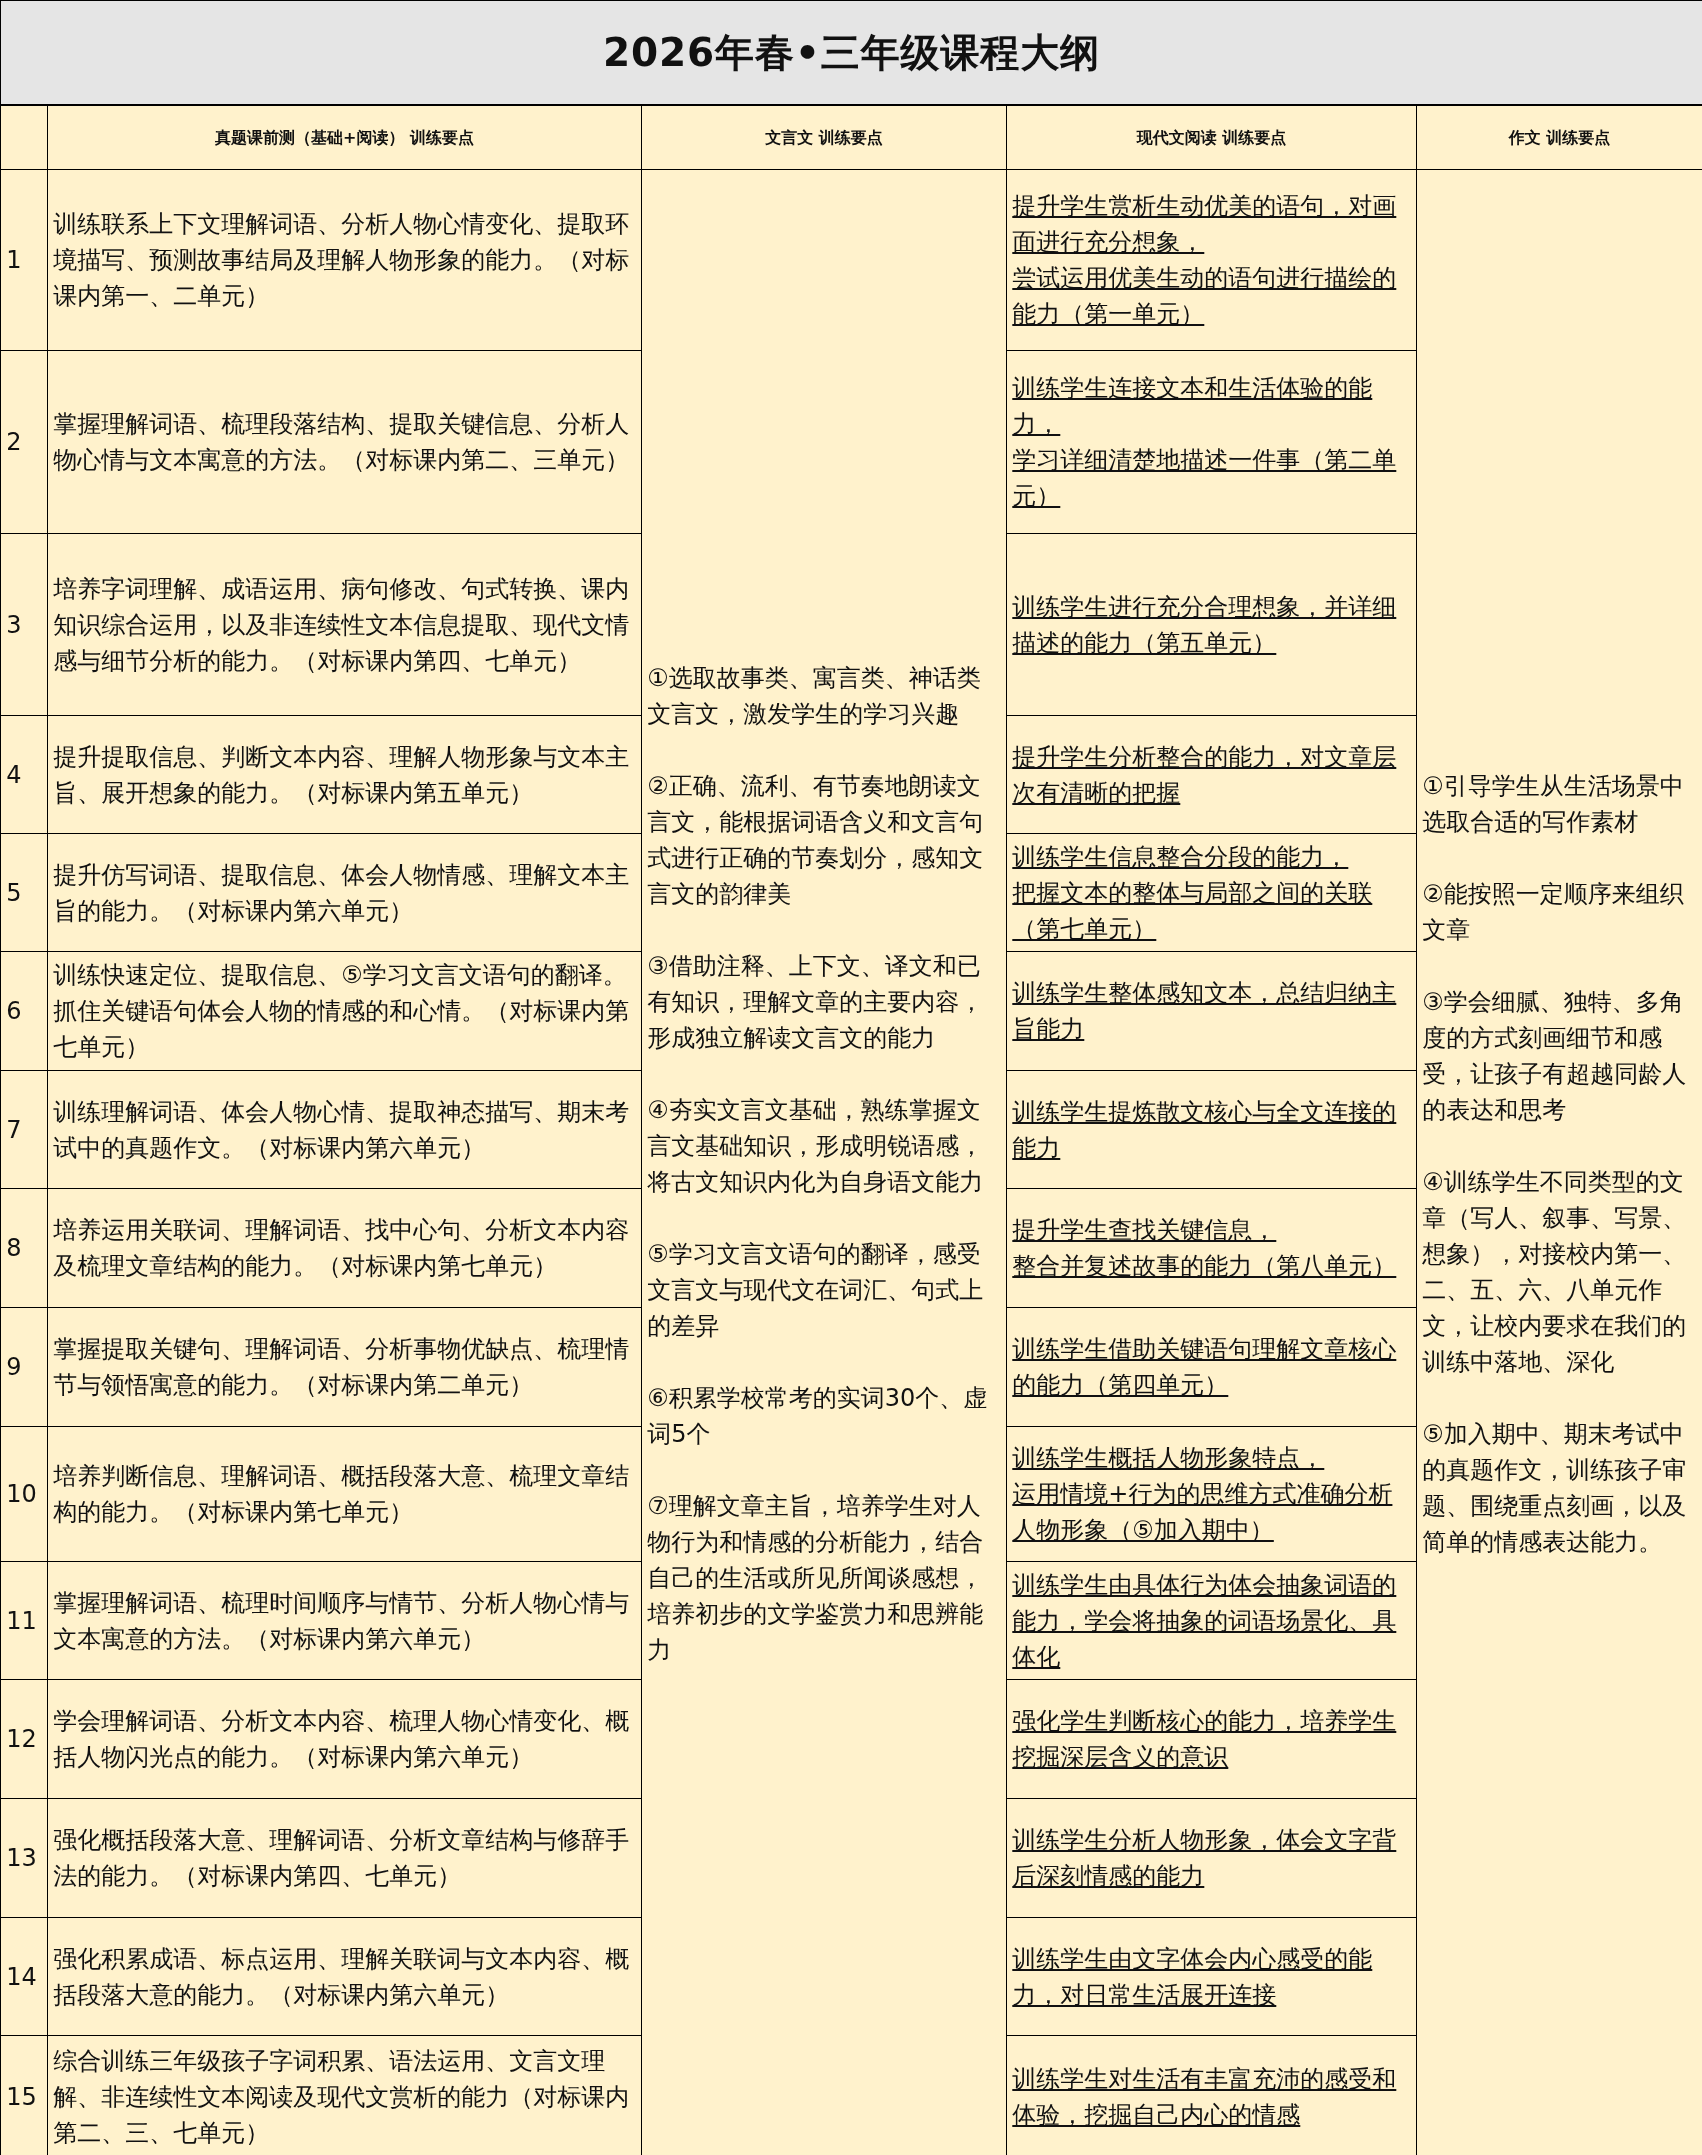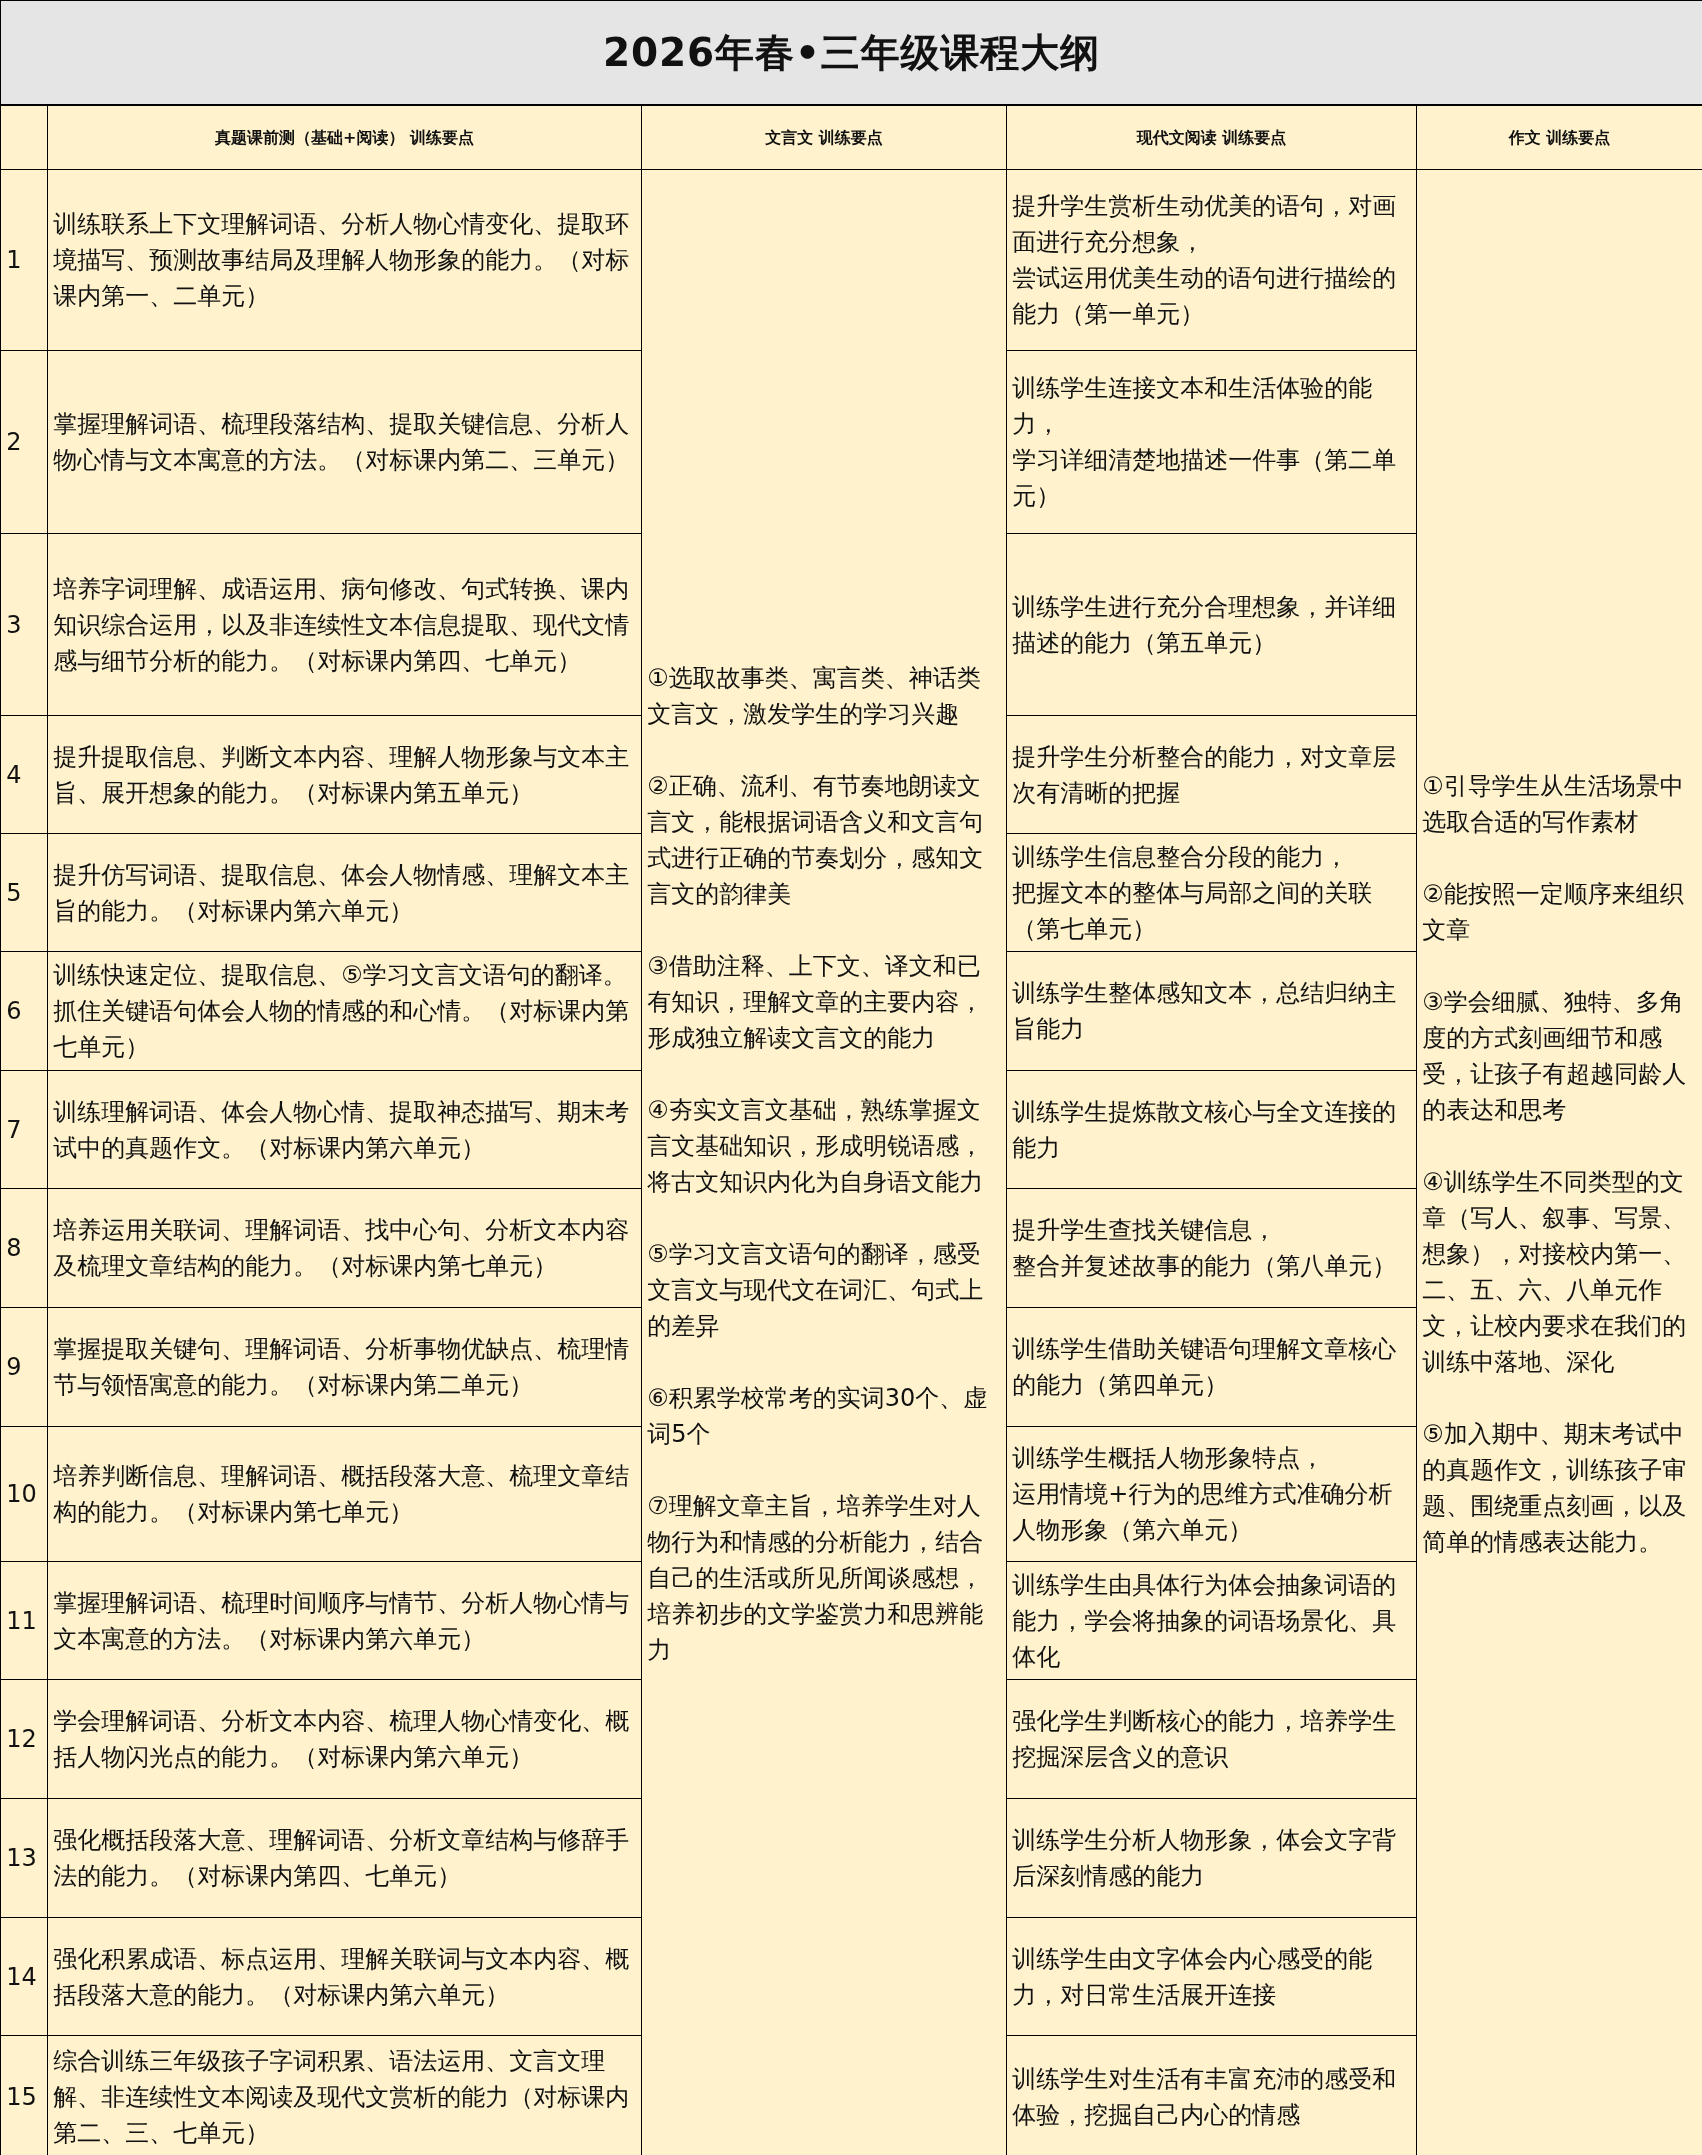--- a/index.html
+++ b/index.html
@@ -10,21 +10,21 @@
            justify-content: center; font-weight: bold; font-size: 39px; letter-spacing: 0.9px; }
   table.grid { position: absolute; left: 0; top: 105px; border-collapse: collapse;
                table-layout: fixed; width: 1703px; background: #FFF2CC; }
   table.grid td, table.grid th { border: 1.8px solid #000; padding: 0 5.3px; vertical-align: middle;
                                  font-size: 24px; line-height: 36px; text-align: left; word-break: break-all; }
   table.grid th { font-weight: bold; text-align: center; font-size: 16px; height: 63px; }
   td.num { text-align: center; font-size: 17px; padding: 0; }
   td.merged { vertical-align: middle; }
   .para { margin: 0 0 36px 0; white-space: pre-wrap; }
   .para:last-child { margin-bottom: 0; }
-  .pre { white-space: pre-line; }
+  .pre { white-space: pre-line; text-decoration: underline; }
 </style>
 </head>
 <body>
 
 <div class="title">2026年春•三年级课程大纲</div>
 
 <table class="grid">
   <colgroup>
     <col style="width:47px">
     <col style="width:594px">
@@ -104,21 +104,21 @@
       </tr>
       <tr style="height: 119px;">
         <td class="num">9</td>
         <td>掌握提取关键句、理解词语、分析事物优缺点、梳理情节与领悟寓意的能力。（对标课内第二单元）</td>
         <td class="pre">训练学生借助关键语句理解文章核心的能力（第四单元）</td>
       </tr>
       <tr style="height: 135px;">
         <td class="num">10</td>
         <td>培养判断信息、理解词语、概括段落大意、梳理文章结构的能力。（对标课内第七单元）</td>
         <td class="pre">训练学生概括人物形象特点，
-运用情境+行为的思维方式准确分析人物形象（第六单元）</td>
+运用情境+行为的思维方式准确分析人物形象（⑤加入期中）</td>
       </tr>
       <tr style="height: 118px;">
         <td class="num">11</td>
         <td>掌握理解词语、梳理时间顺序与情节、分析人物心情与文本寓意的方法。（对标课内第六单元）</td>
         <td class="pre">训练学生由具体行为体会抽象词语的能力，学会将抽象的词语场景化、具体化</td>
       </tr>
       <tr style="height: 119px;">
         <td class="num">12</td>
         <td>学会理解词语、分析文本内容、梳理人物心情变化、概括人物闪光点的能力。（对标课内第六单元）</td>
         <td class="pre">强化学生判断核心的能力，培养学生挖掘深层含义的意识</td>

